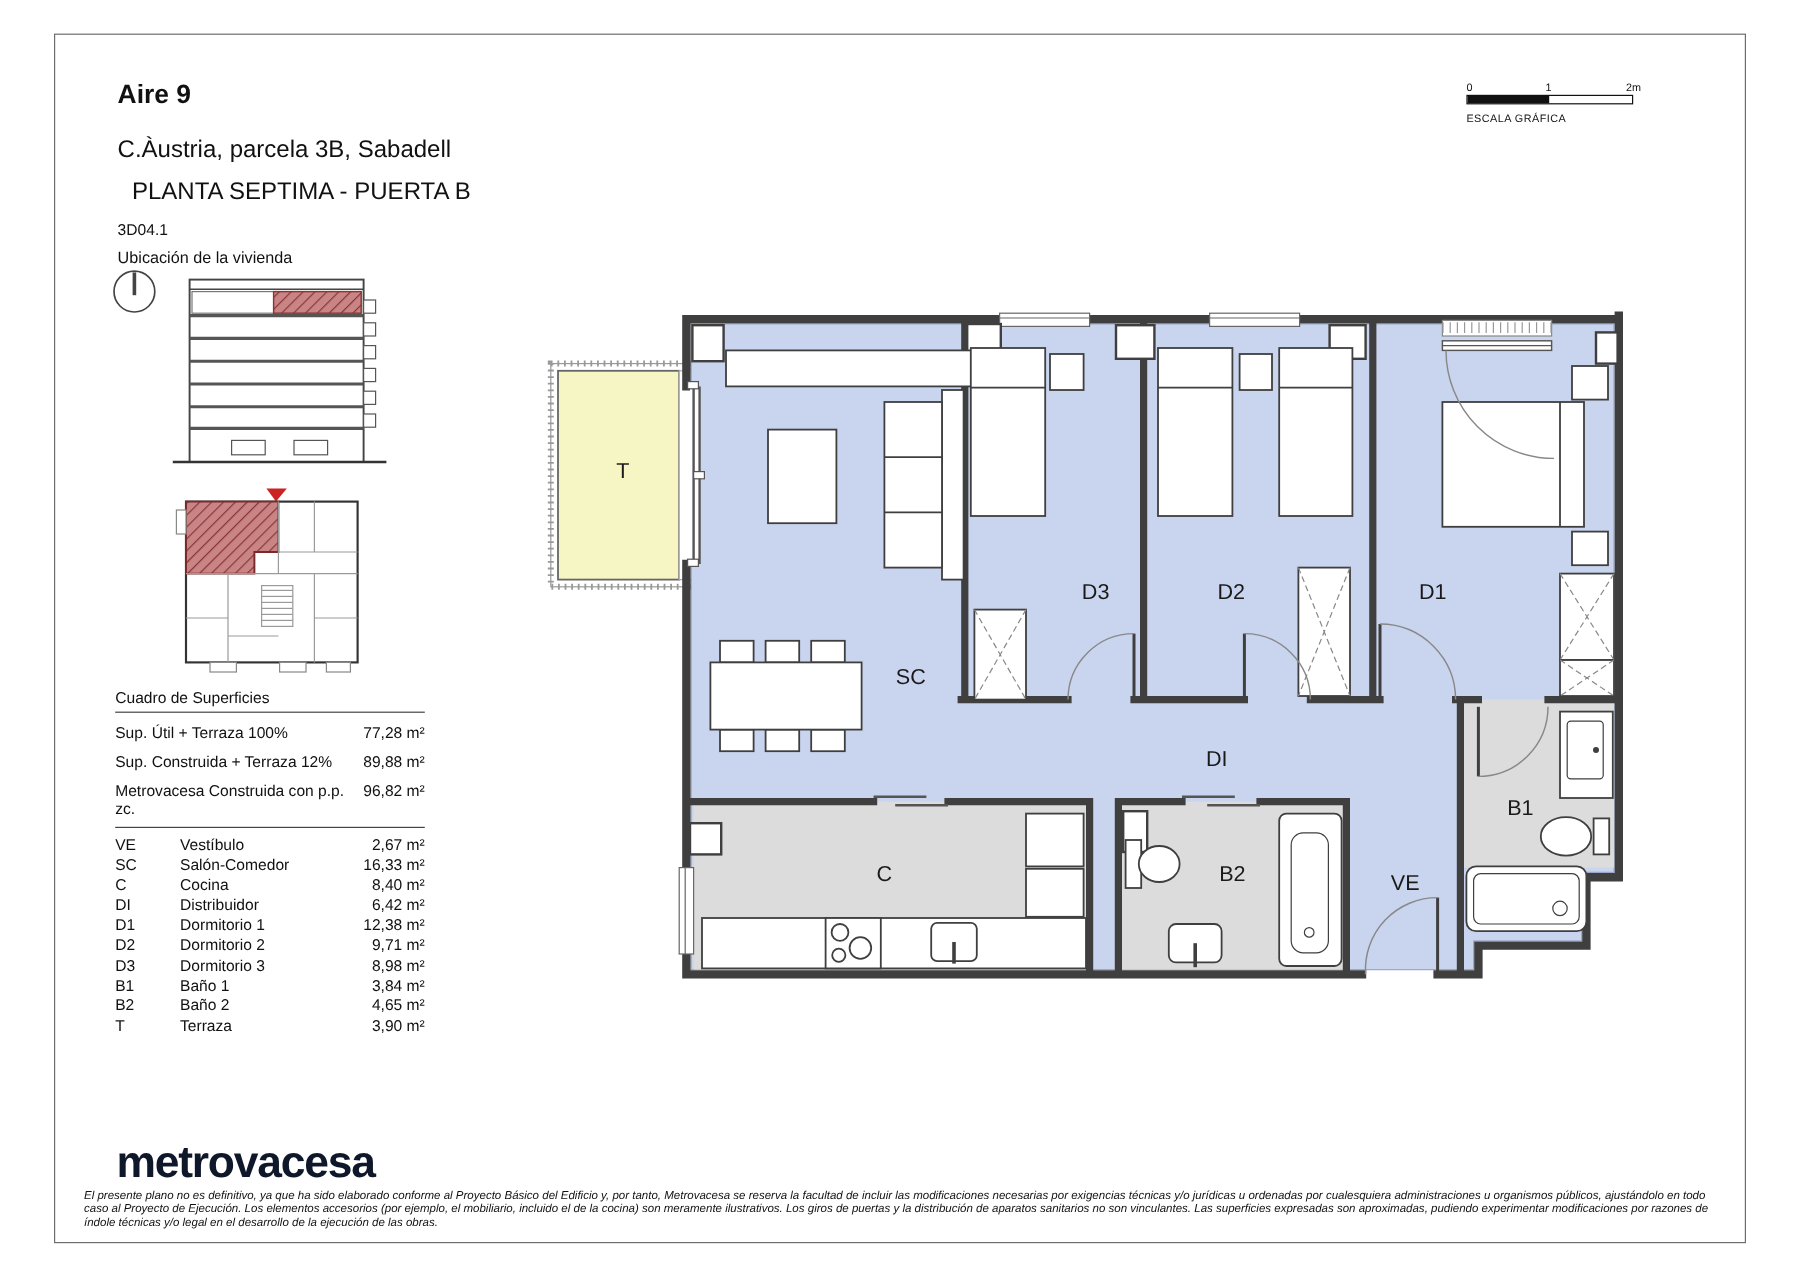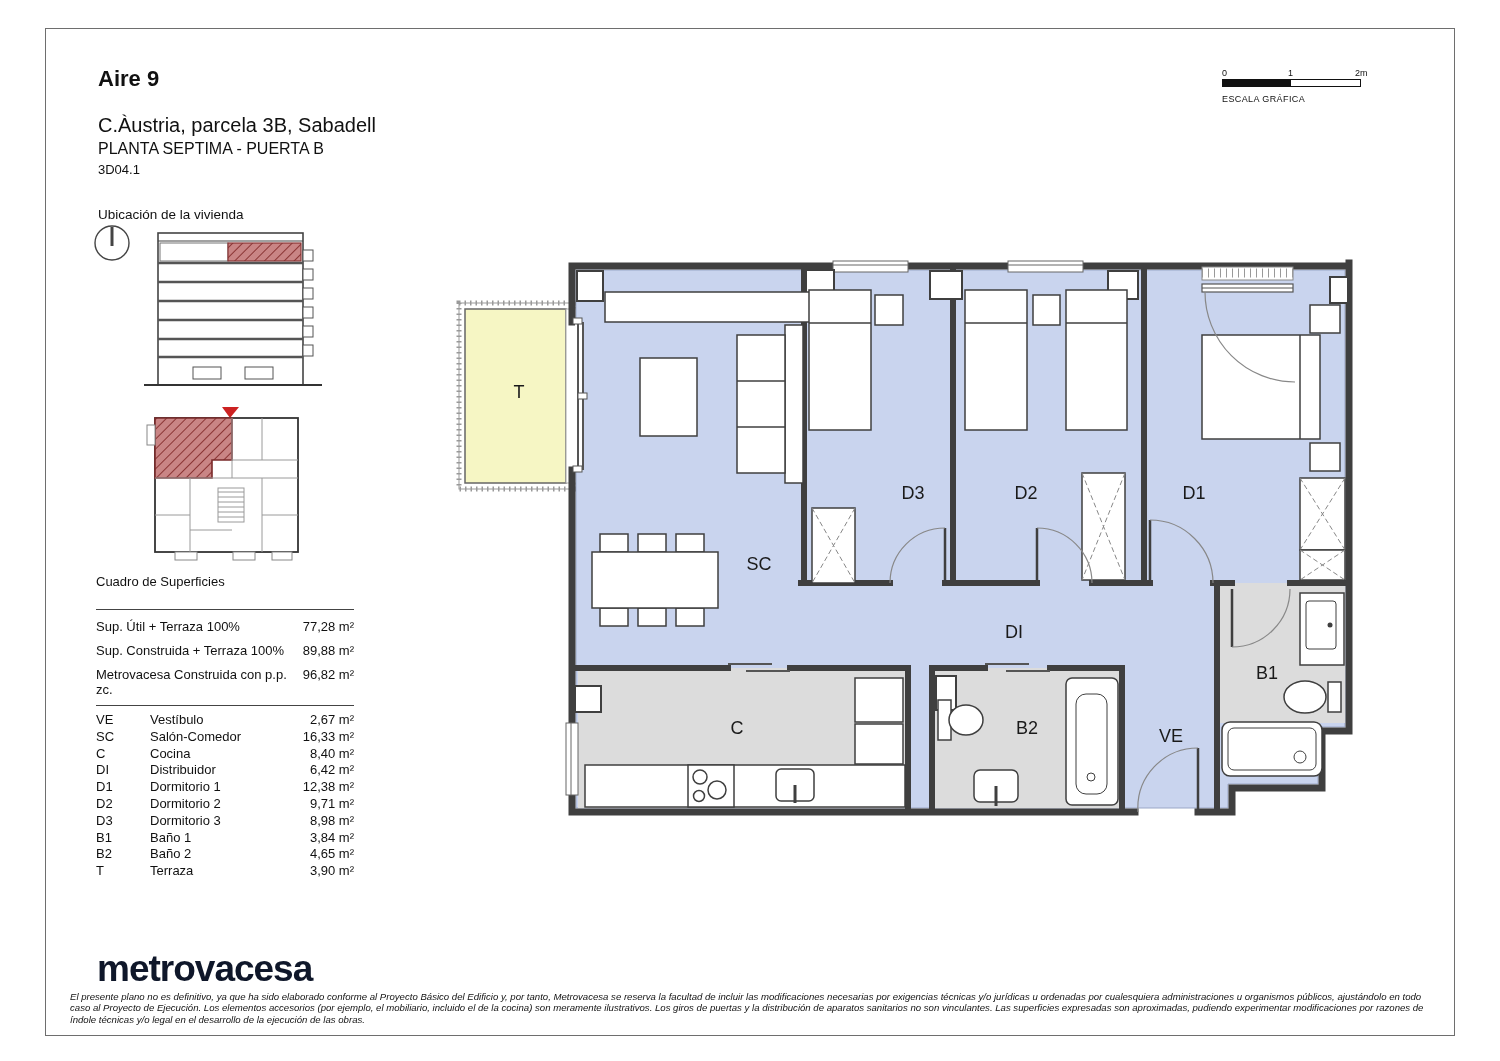--- a/index.html
+++ b/index.html
@@ -2,33 +2,33 @@
 <html><head>
 <meta charset="utf-8">
 <style>
   html,body{margin:0;padding:0;background:#fff;}
   .page{position:relative;width:1500px;height:1061px;background:#fff;
         font-family:"Liberation Sans",sans-serif;color:#111;overflow:hidden;}
   .frame{position:absolute;left:45px;top:28px;width:1408px;height:1006px;border:1px solid #6e6e6e;}
   .hdr{position:absolute;left:98px;top:66px;}
   .hdr .t1{font-size:22px;font-weight:bold;margin:0 0 22px 0;}
   .hdr .t2{font-size:20px;margin:0;line-height:23px;}
-  .hdr .t3{font-size:16px;margin:0;line-height:23px;}
+  .hdr .t3{font-size:20px;margin:12px;line-height:23px;}
   .hdr .t4{font-size:13px;margin:2px 0 0 0;}
   .loc-title{position:absolute;left:98px;top:207px;font-size:13.5px;}
   .scalebar{position:absolute;left:1222px;top:68px;width:160px;font-size:9px;}
   .scalebar .nums{position:relative;height:10px;}
   .scalebar .n0{position:absolute;left:0;}
   .scalebar .n1{position:absolute;left:66px;}
   .scalebar .n2{position:absolute;left:133px;}
   .scalebar .bar{position:relative;height:6px;width:137px;border:1px solid #111;margin-top:1px;}
   .scalebar .b1{position:absolute;left:0;top:0;width:68px;height:6px;background:#111;}
   .scalebar .cap{margin-top:7px;font-size:9px;letter-spacing:.4px;}
   .surf{position:absolute;left:96px;top:574px;width:258px;font-size:13px;}
-  .surf .title{padding-bottom:20px;border-bottom:1px solid #444;}
+  .surf .title{padding-bottom:4px;border-bottom:1px solid #444;}
   .srow{display:flex;align-items:baseline;}
   .srow.sum{margin-top:9px;}
   .srow .lbl{flex:1;}
   .srow .val{text-align:right;white-space:nowrap;}
   .rooms{border-top:1px solid #444;margin-top:8px;padding-top:6px;}
   .rrow{display:flex;line-height:16.8px;}
   .rrow .code{width:54px;}
   .rrow .name{flex:1;}
   .rrow .val{text-align:right;white-space:nowrap;}
   .footer-logo{position:absolute;left:97px;top:948px;font-size:37px;font-weight:bold;
@@ -356,21 +356,21 @@
   </div>
 
   <div class="surf">
     <div class="title">Cuadro de Superficies</div>
 
     <div class="srow sum">
       <span class="lbl">Sup. Útil + Terraza 100%</span>
       <span class="val">77,28 m²</span>
     </div>
     <div class="srow sum">
-      <span class="lbl">Sup. Construida + Terraza 100%</span>
+      <span class="lbl">Sup. Construida + Terraza 12%</span>
       <span class="val">89,88 m²</span>
     </div>
     <div class="srow sum">
       <span class="lbl">Metrovacesa Construida con p.p. zc.</span>
       <span class="val">96,82 m²</span>
     </div>
 
     <div class="rooms">
       <div class="rrow">
         <span class="code">VE</span>

